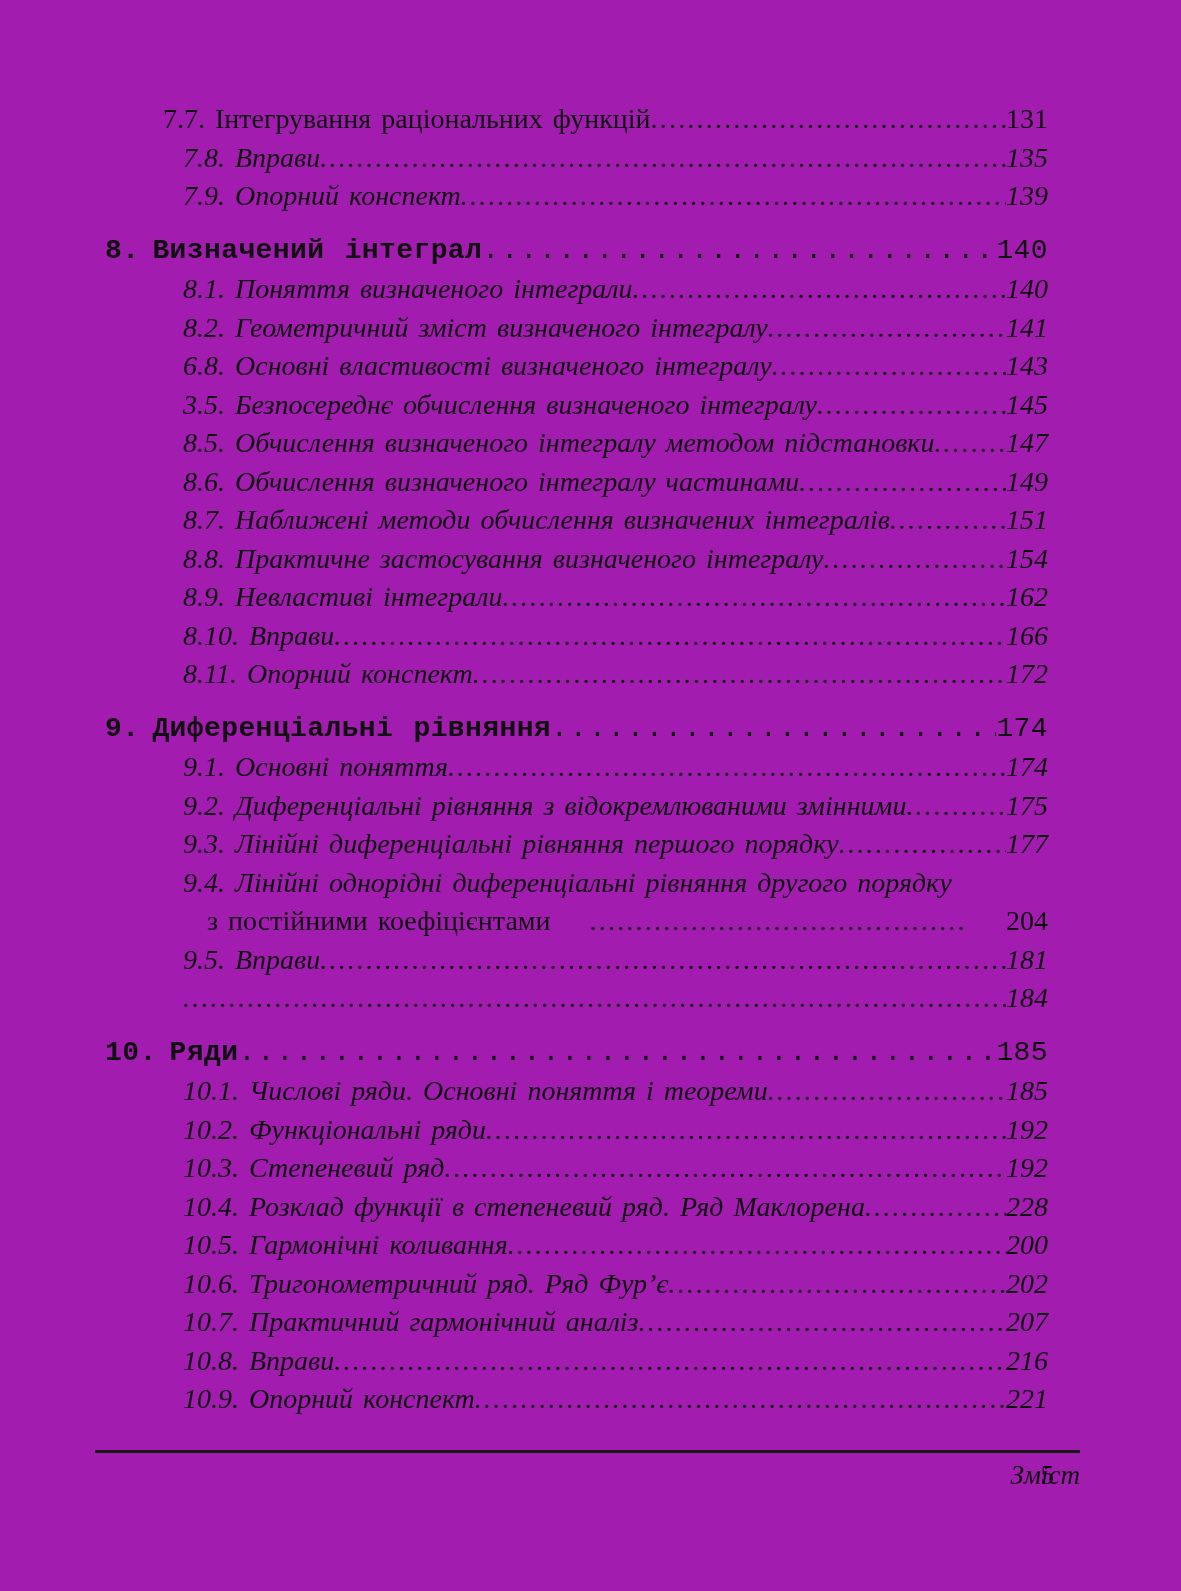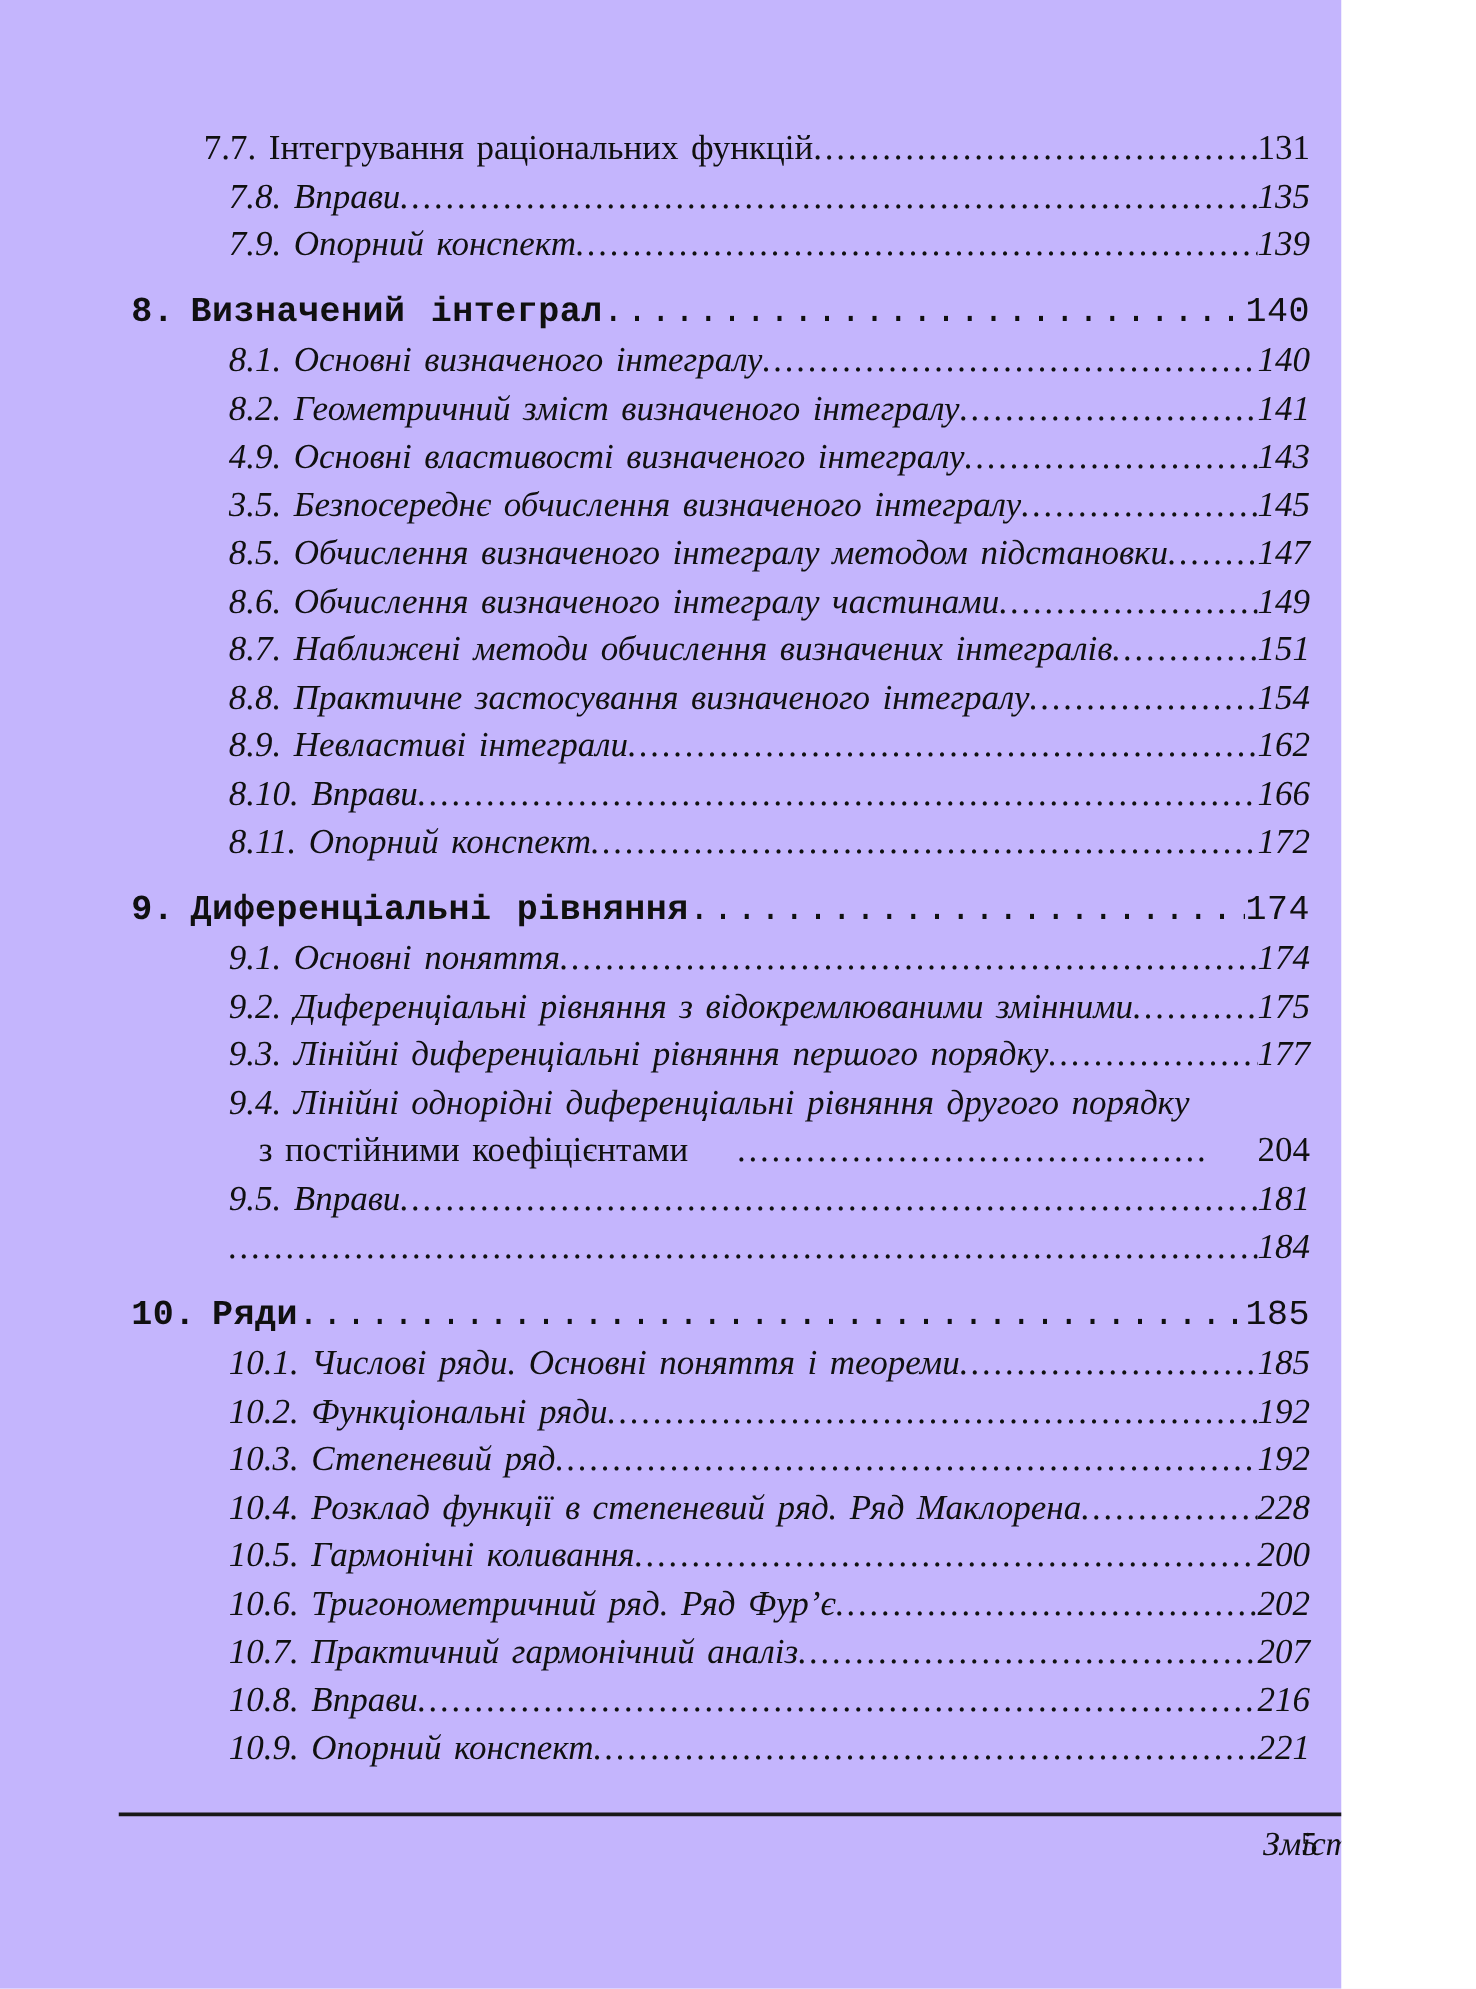--- a/index.html
+++ b/index.html
@@ -2,23 +2,23 @@
 <html lang="uk"><head>
 <meta charset="utf-8">
 <style>
   html, body {
     margin: 0;
     padding: 0;
     background: #ffffff;
   }
   .page {
     position: relative;
-    width: 1073px;
+    width: 1181px;
     height: 1591px;
-    background: #c4b5fd;
+    background: #a21caf;
     color: #101010;
     font-family: "Liberation Serif", "DejaVu Serif", serif;
     font-size: 28px;
     overflow: hidden;
   }
   .toc {
     padding-top: 100px;
     margin-left: 105px;
     width: 943px;
   }
@@ -101,31 +101,31 @@
         <span class="label"><span class="num">7.9.</span><span class="title">Опорний конспект</span></span>
         <span class="dots">............................................................................................................................................................................................................................</span>
         <span class="pg">139</span>
       </div>
       <div class="row chapter">
         <span class="label"><span class="num">8.</span><span class="title">Визначений інтеграл</span></span>
         <span class="dots">............................................................................................................................................................................................................................</span>
         <span class="pg">140</span>
       </div>
       <div class="row item">
-        <span class="label"><span class="num">8.1.</span><span class="title">Основні визначеного інтегралу</span></span>
+        <span class="label"><span class="num">8.1.</span><span class="title">Поняття визначеного інтеграли</span></span>
         <span class="dots">............................................................................................................................................................................................................................</span>
         <span class="pg">140</span>
       </div>
       <div class="row item">
         <span class="label"><span class="num">8.2.</span><span class="title">Геометричний зміст визначеного інтегралу</span></span>
         <span class="dots">............................................................................................................................................................................................................................</span>
         <span class="pg">141</span>
       </div>
       <div class="row item">
-        <span class="label"><span class="num">4.9.</span><span class="title">Основні властивості визначеного інтегралу</span></span>
+        <span class="label"><span class="num">6.8.</span><span class="title">Основні властивості визначеного інтегралу</span></span>
         <span class="dots">............................................................................................................................................................................................................................</span>
         <span class="pg">143</span>
       </div>
       <div class="row item">
         <span class="label"><span class="num">3.5.</span><span class="title">Безпосереднє обчислення визначеного інтегралу</span></span>
         <span class="dots">............................................................................................................................................................................................................................</span>
         <span class="pg">145</span>
       </div>
       <div class="row item">
         <span class="label"><span class="num">8.5.</span><span class="title">Обчислення визначеного інтегралу методом підстановки</span></span>

